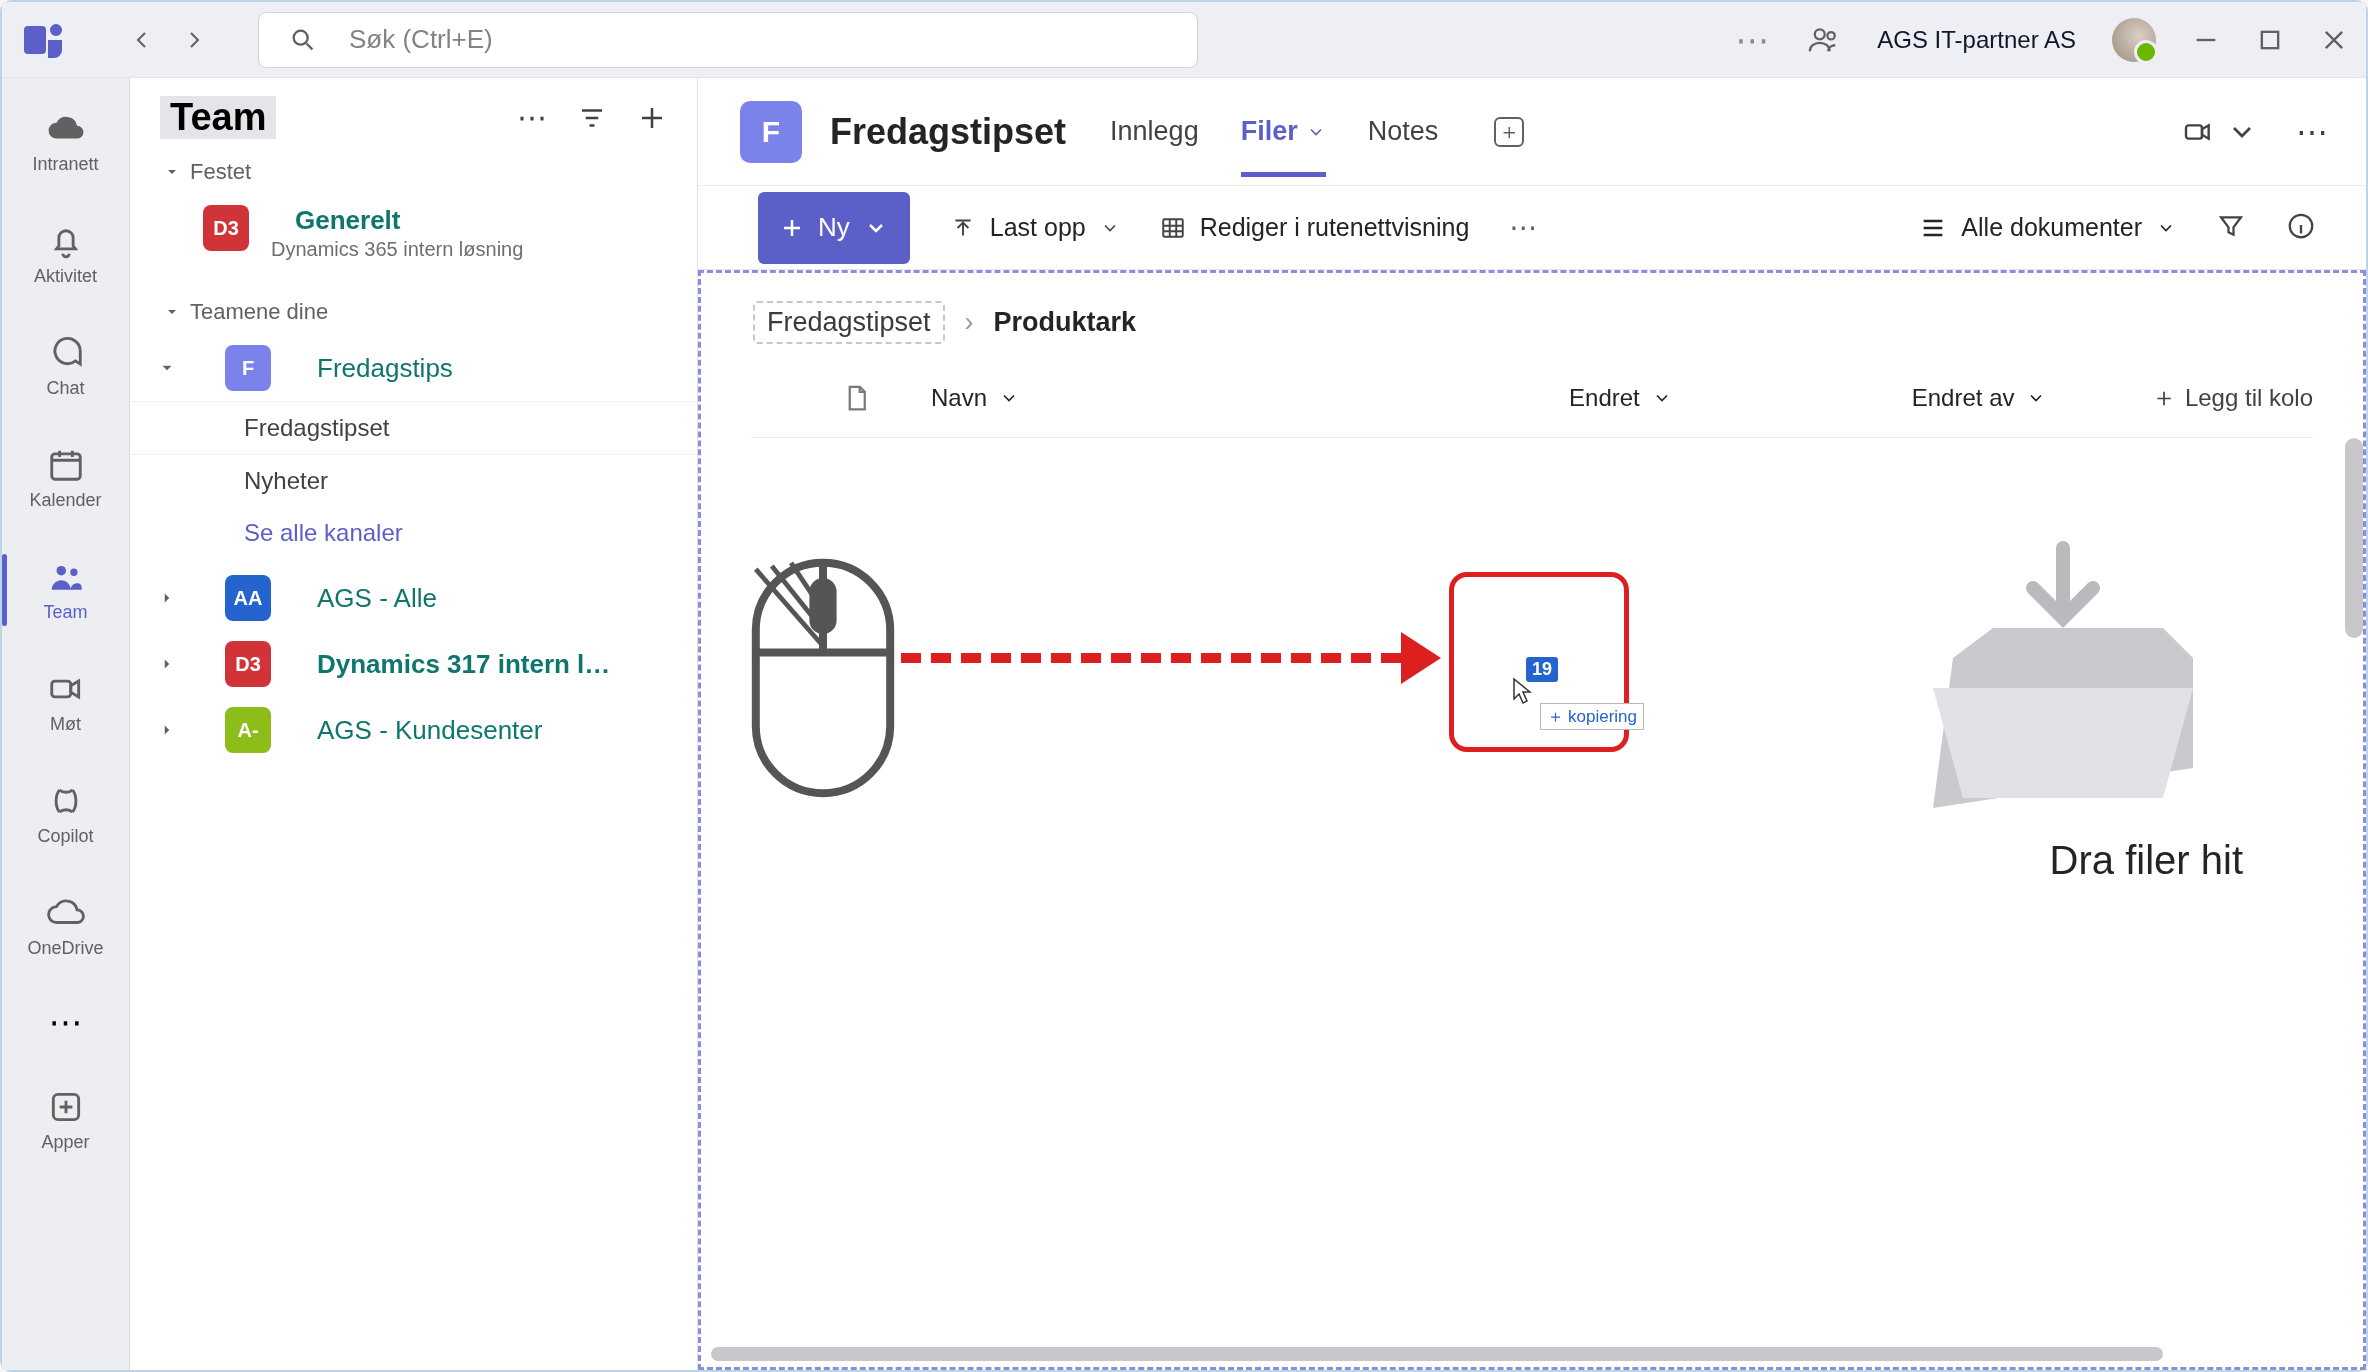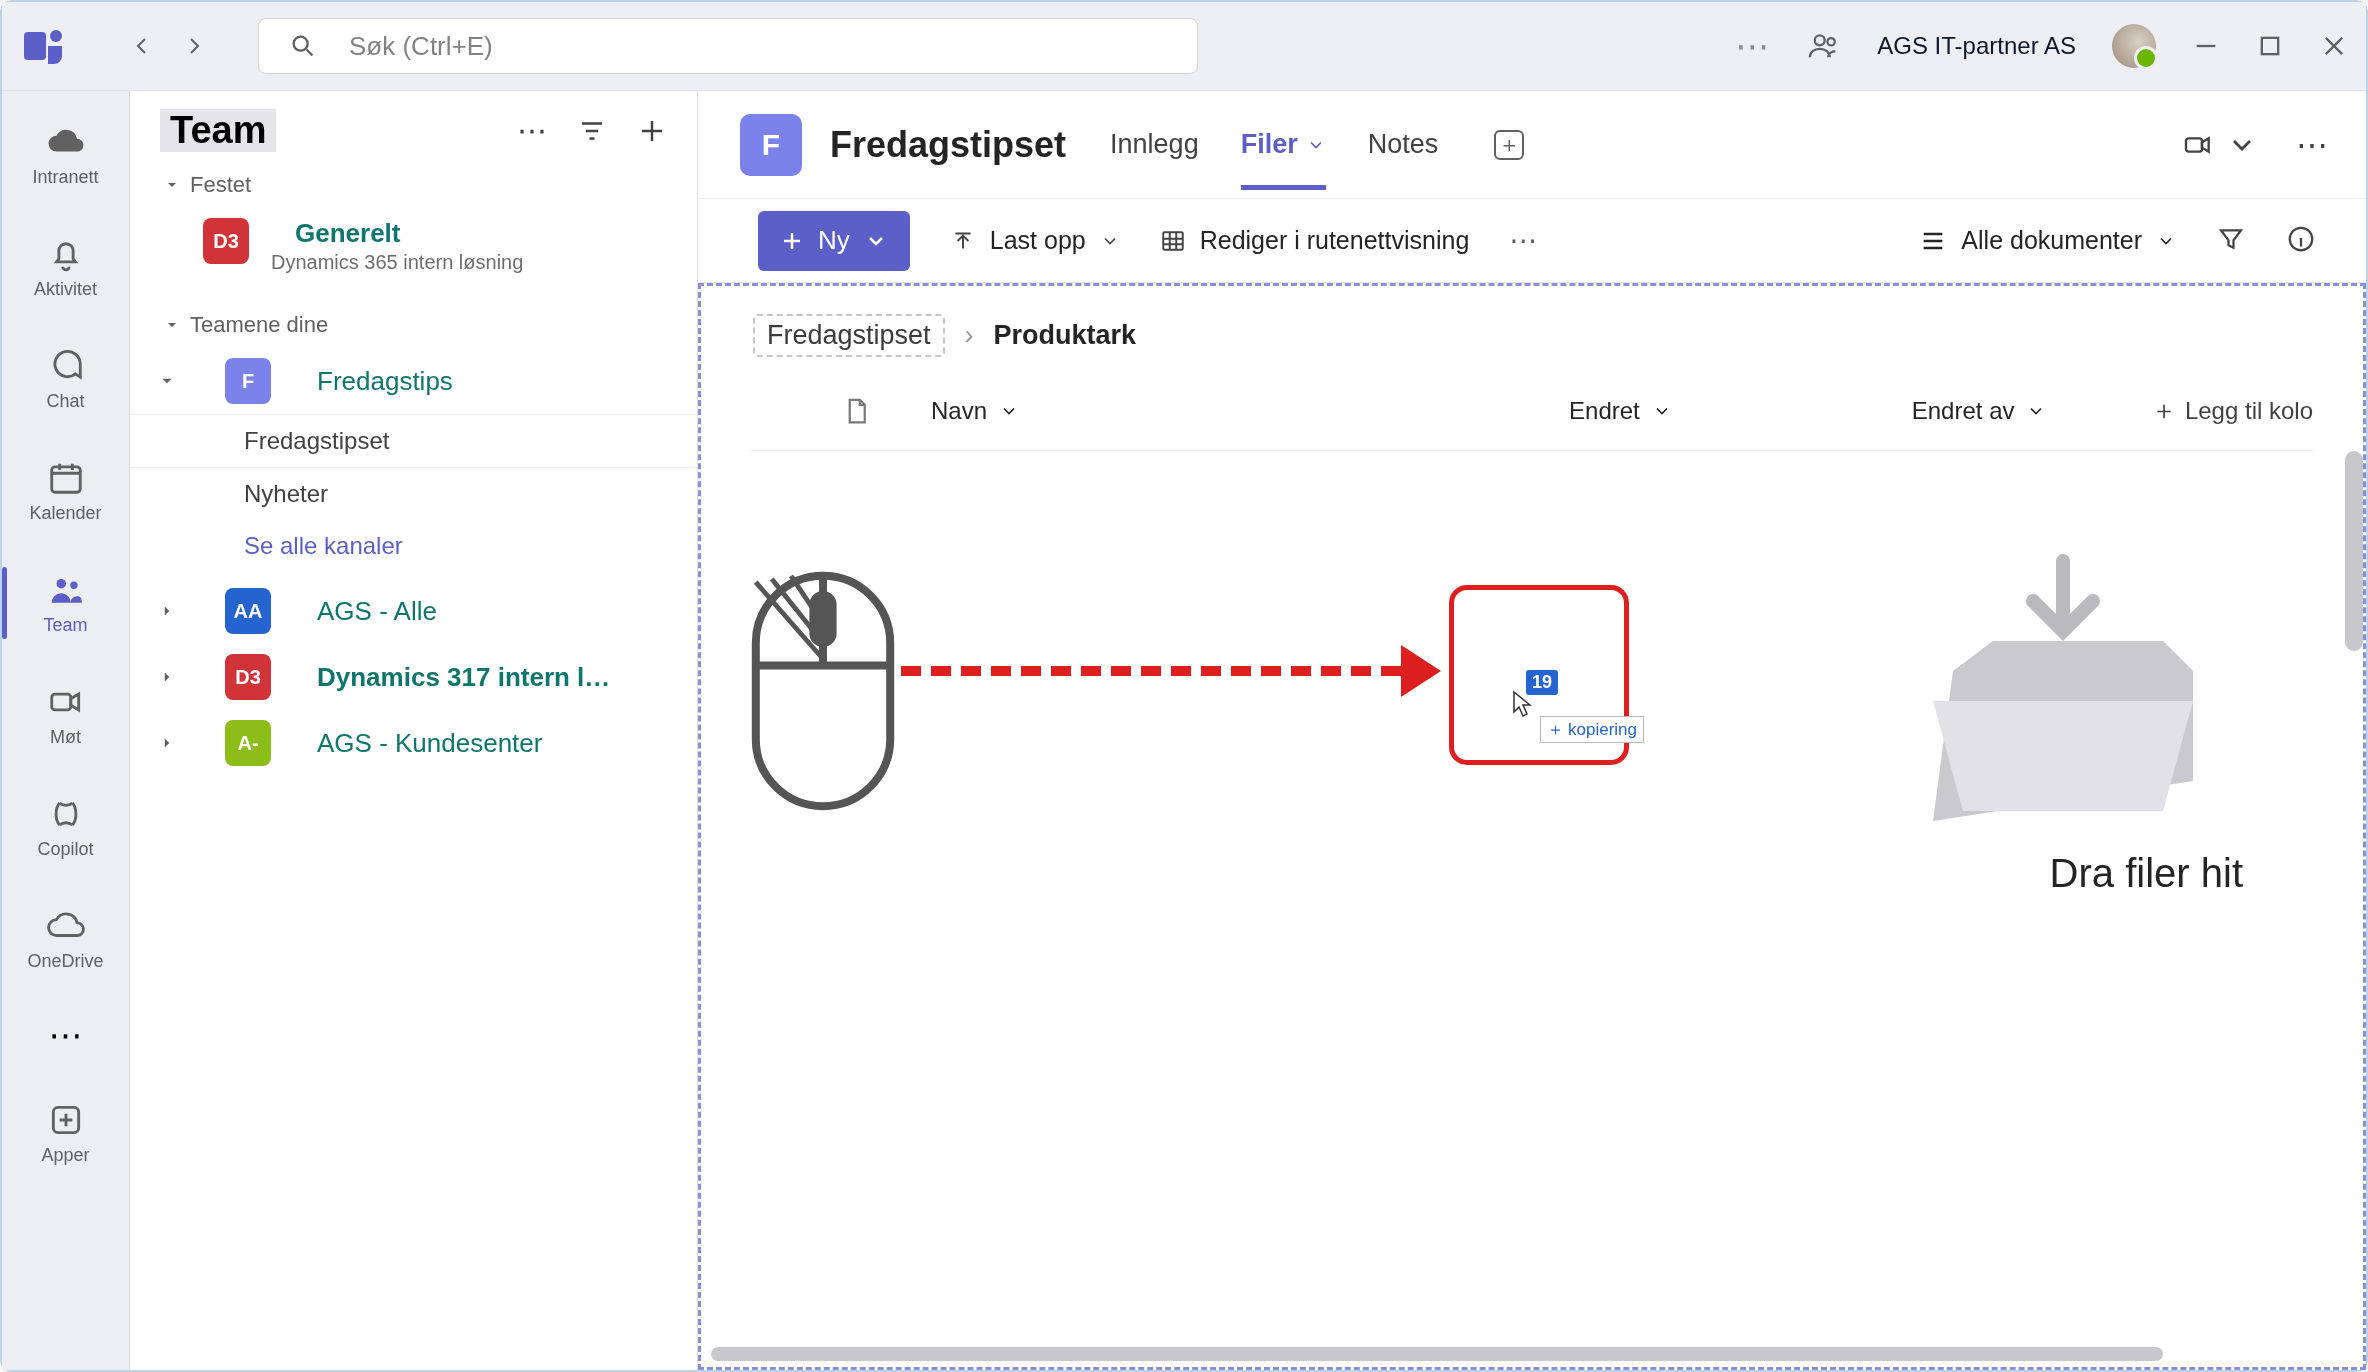--- a/index.html
+++ b/index.html
@@ -1,21 +1,21 @@
 <!DOCTYPE html>
 <html><head>
 <meta charset="utf-8">
 <style>
 * { box-sizing: border-box; margin: 0; padding: 0; font-family: "Segoe UI", -apple-system, sans-serif; }
 html, body { width: 2368px; height: 1372px; overflow: hidden; background: #f5f5f5; }
 
 .window { width: 2368px; height: 1372px; border: 2px solid #bcd4e8; border-radius: 12px; background: #fff; display: flex; flex-direction: column; }
 
 
-.titlebar { height: 89px; display: flex; align-items: center; padding: 16px 18px; background: #edeff5; border-bottom: 1px solid #e3e3e8; }
+.titlebar { height: 76px; display: flex; align-items: center; padding: 16px 18px; background: #edeff5; border-bottom: 1px solid #e3e3e8; }
 .titlebar .app-icon { width: 48px; height: 48px; color: #5b5fc7; margin-right: 40px; }
 .nav-arrows { display: flex; gap: 28px; margin-right: 30px; padding: 0 22px; }
 .nav-arrows .arrow { width: 24px; height: 24px; color: #616161; cursor: pointer; }
 .search-box { flex: 0 0 940px; height: 56px; border: 1px solid #d1d1d6; border-radius: 8px; background: #fff; display: flex; align-items: center; padding: 0 30px; color: #838385; font-size: 26px; }
 .search-box svg { width: 28px; height: 28px; margin-right: 32px; color: #616161; }
 .titlebar .spacer { flex: 1; }
 .titlebar .right-group { display: flex; align-items: center; gap: 36px; color: #616161; }
 .titlebar .more-dots { font-size: 34px; letter-spacing: 2px; color: #8b8b8b; }
 .titlebar .people-ic { width: 34px; height: 34px; }
 .org-name { font-size: 24px; color: #0f172a; }
@@ -68,21 +68,21 @@
 .tab.active { color:#5b5fc7; font-weight:600; position:relative; }
 .tab.active::after { content:""; position:absolute; left:0; right:0; bottom:0; height:5px; background:#5b5fc7; }
 .tab .chev { width:20px; height:20px; }
 .add-tab { width:30px; height:30px; border:2px solid #616161; border-radius:6px; display:flex; align-items:center; justify-content:center; color:#616161; font-size:22px; cursor:pointer; margin-left: 14px; }
 .ch-header-right { margin-left:auto; display:flex; align-items:center; gap: 38px; color:#424242; }
 .cam-btn { display:flex; align-items:center; gap:12px; }
 .cam-btn svg, .ch-header-right .more svg { width:32px; height:32px; }
 
 
 .files-toolbar { height: 84px; display:flex; align-items:center; gap: 40px; padding: 0 50px 0 60px; background:#fff; border-bottom:1px solid #e6e6ea; }
-.btn-new { height:60px; background:#5b5fc7; color:#fff; border-radius:6px; display:flex; align-items:center; gap:14px; padding:0 22px; font-size:26px; cursor:pointer; }
+.btn-new { height:72px; background:#5b5fc7; color:#fff; border-radius:6px; display:flex; align-items:center; gap:14px; padding:0 22px; font-size:26px; cursor:pointer; }
 .btn-new svg { width:24px; height:24px; }
 .tool { display:flex; align-items:center; gap:14px; font-size:25px; color:#242424; cursor:pointer; }
 .tool svg { width:26px; height:26px; color:#444; }
 .tool .chev { width:20px; height:20px; }
 .files-toolbar .spacer { flex:1; }
 .view-picker { display:flex; align-items:center; gap:14px; font-size:25px; color:#242424; cursor:pointer; }
 .icon-btn svg { width:30px; height:30px; color:#444; }
 
 
 .dropzone { flex:1; margin: 0 0 0 0; border: 3px dashed #8a8fd8; background:#fff; position:relative; display:flex; flex-direction:column; }

